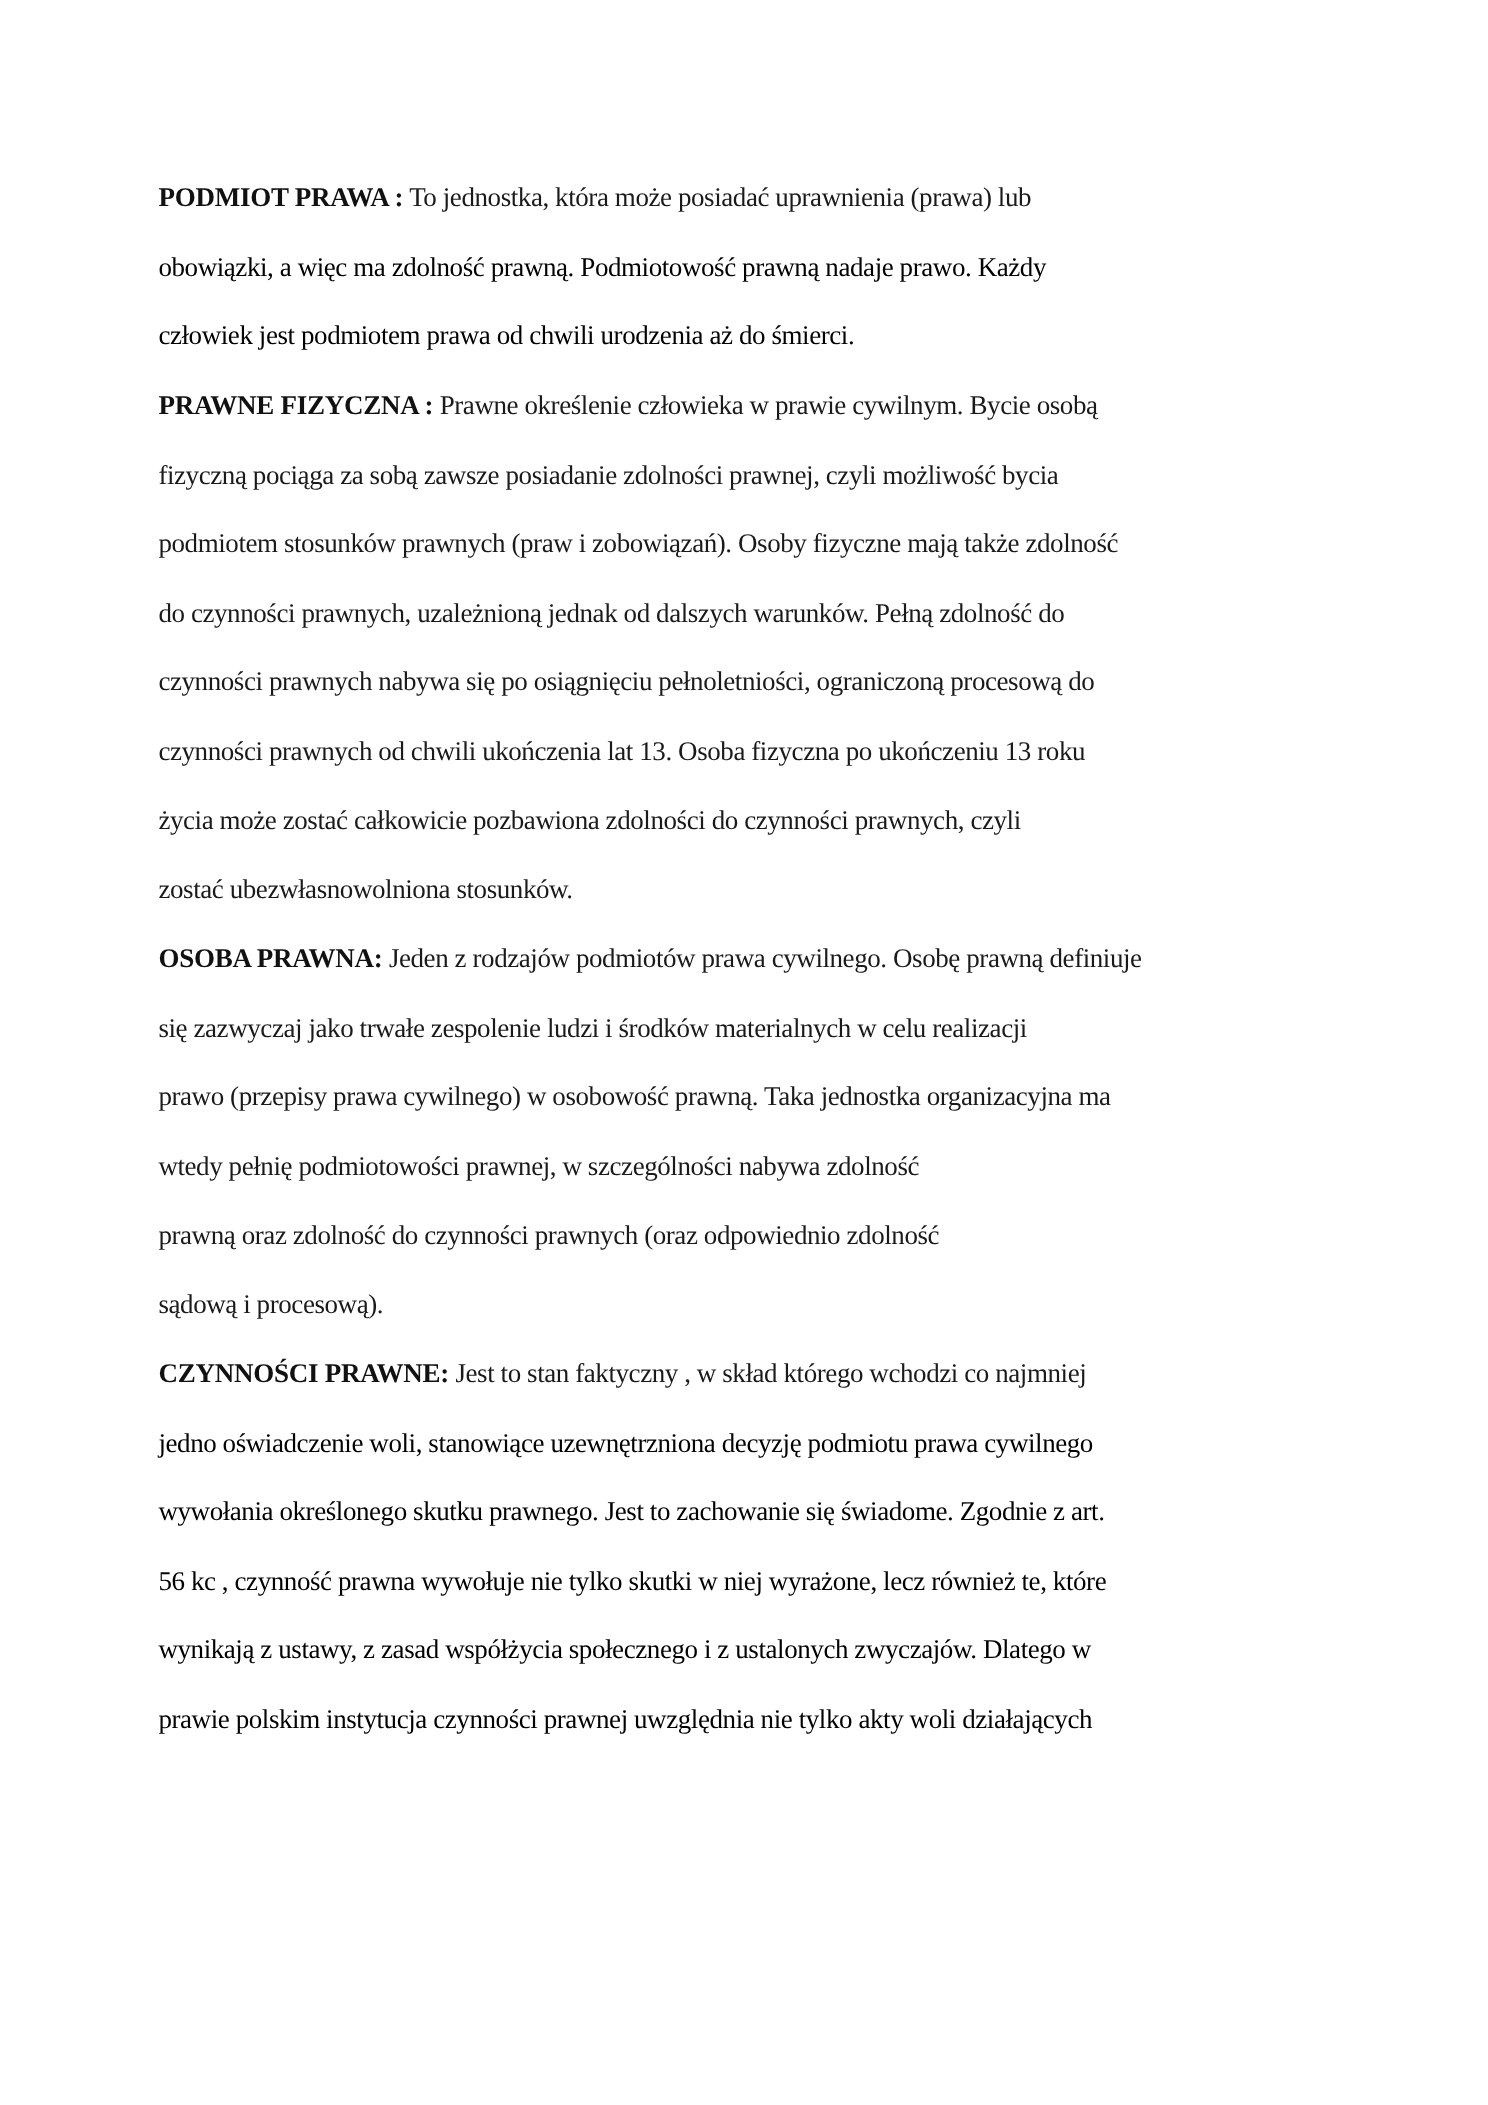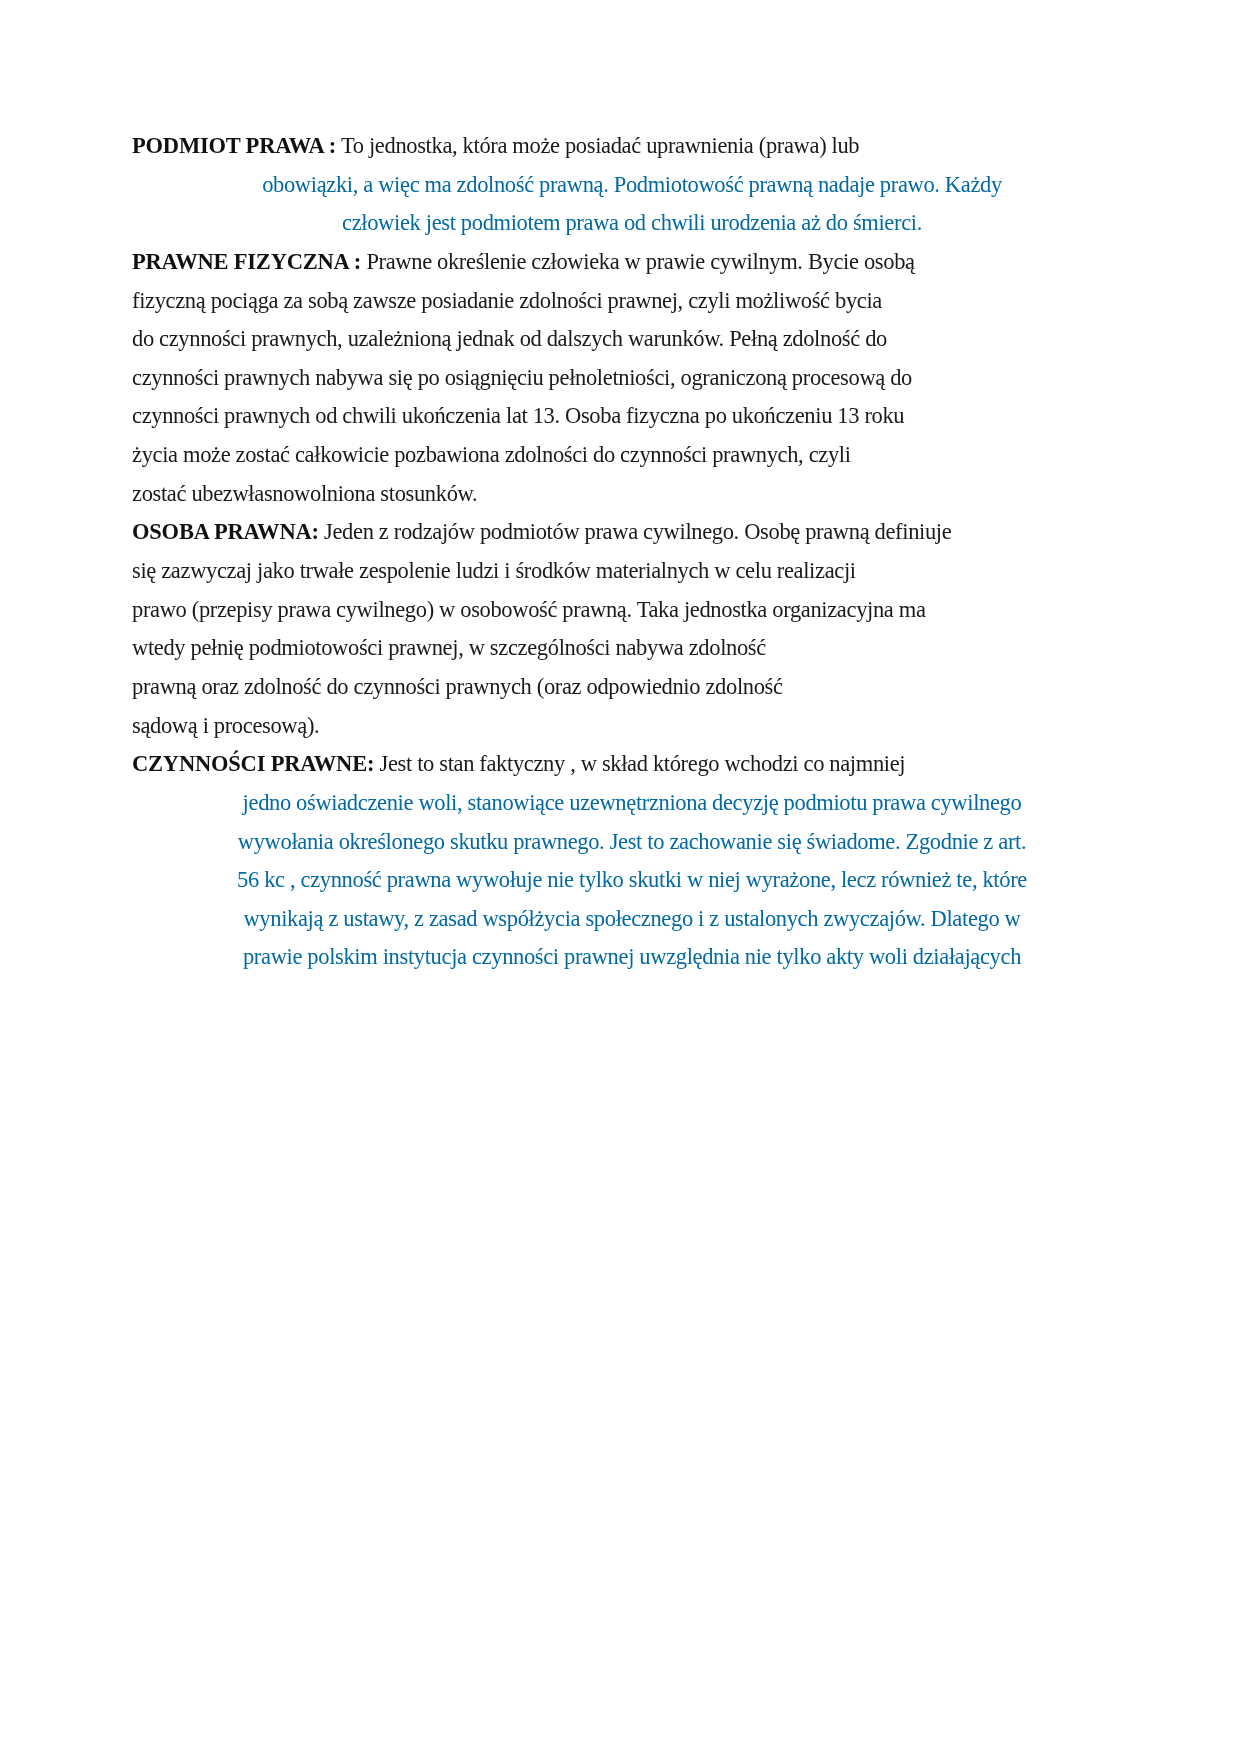--- a/index.html
+++ b/index.html
@@ -9,40 +9,42 @@
       background: #ffffff;
     }
     .content {
       position: absolute; left: 132px; top: 127px; width: 1000px;
       font-family: "Liberation Serif", "DejaVu Serif", serif;
       font-size: 22.5px; color: #1a1a1a;
     }
     .line {
       height: 38.65px; line-height: 38.65px; white-space: nowrap;
       letter-spacing: -0.35px;
+      margin-top: 19px;
     }
     .term { font-weight: bold; color: #111; letter-spacing: -0.2px; }
-    .dark { color: #0369a1; text-align: center; }
+    .dark { color: #000000; }
   </style>
 </head>
 <body>
 
 <div class="page">
   <div class="content">
 
     <div class="line">
       <span class="term">PODMIOT  PRAWA :</span><span> To jednostka, która  może posiadać uprawnienia (prawa) lub</span>
     </div>
     <div class="line dark">obowiązki, a więc ma zdolność prawną. Podmiotowość prawną nadaje prawo. Każdy</div>
     <div class="line dark">człowiek jest podmiotem prawa od chwili urodzenia aż do śmierci.</div>
 
     <div class="line">
       <span class="term">PRAWNE  FIZYCZNA :</span><span> Prawne określenie człowieka w prawie cywilnym. Bycie osobą</span>
     </div>
     <div class="line">fizyczną pociąga za sobą zawsze posiadanie zdolności prawnej, czyli możliwość bycia</div>
+    <div class="line">podmiotem stosunków prawnych (praw i zobowiązań). Osoby fizyczne mają także zdolność</div>
     <div class="line">do czynności prawnych, uzależnioną jednak od dalszych warunków. Pełną zdolność do</div>
     <div class="line">czynności prawnych nabywa się po osiągnięciu pełnoletniości, ograniczoną procesową do</div>
     <div class="line">czynności prawnych od chwili ukończenia lat 13. Osoba fizyczna po ukończeniu 13 roku</div>
     <div class="line">życia może zostać całkowicie pozbawiona zdolności do czynności prawnych, czyli</div>
     <div class="line">zostać ubezwłasnowolniona stosunków.</div>
 
     <div class="line">
       <span class="term">OSOBA PRAWNA:</span><span> Jeden z rodzajów podmiotów prawa cywilnego. Osobę prawną definiuje</span>
     </div>
     <div class="line">się zazwyczaj jako trwałe zespolenie ludzi i środków materialnych w celu realizacji</div>

